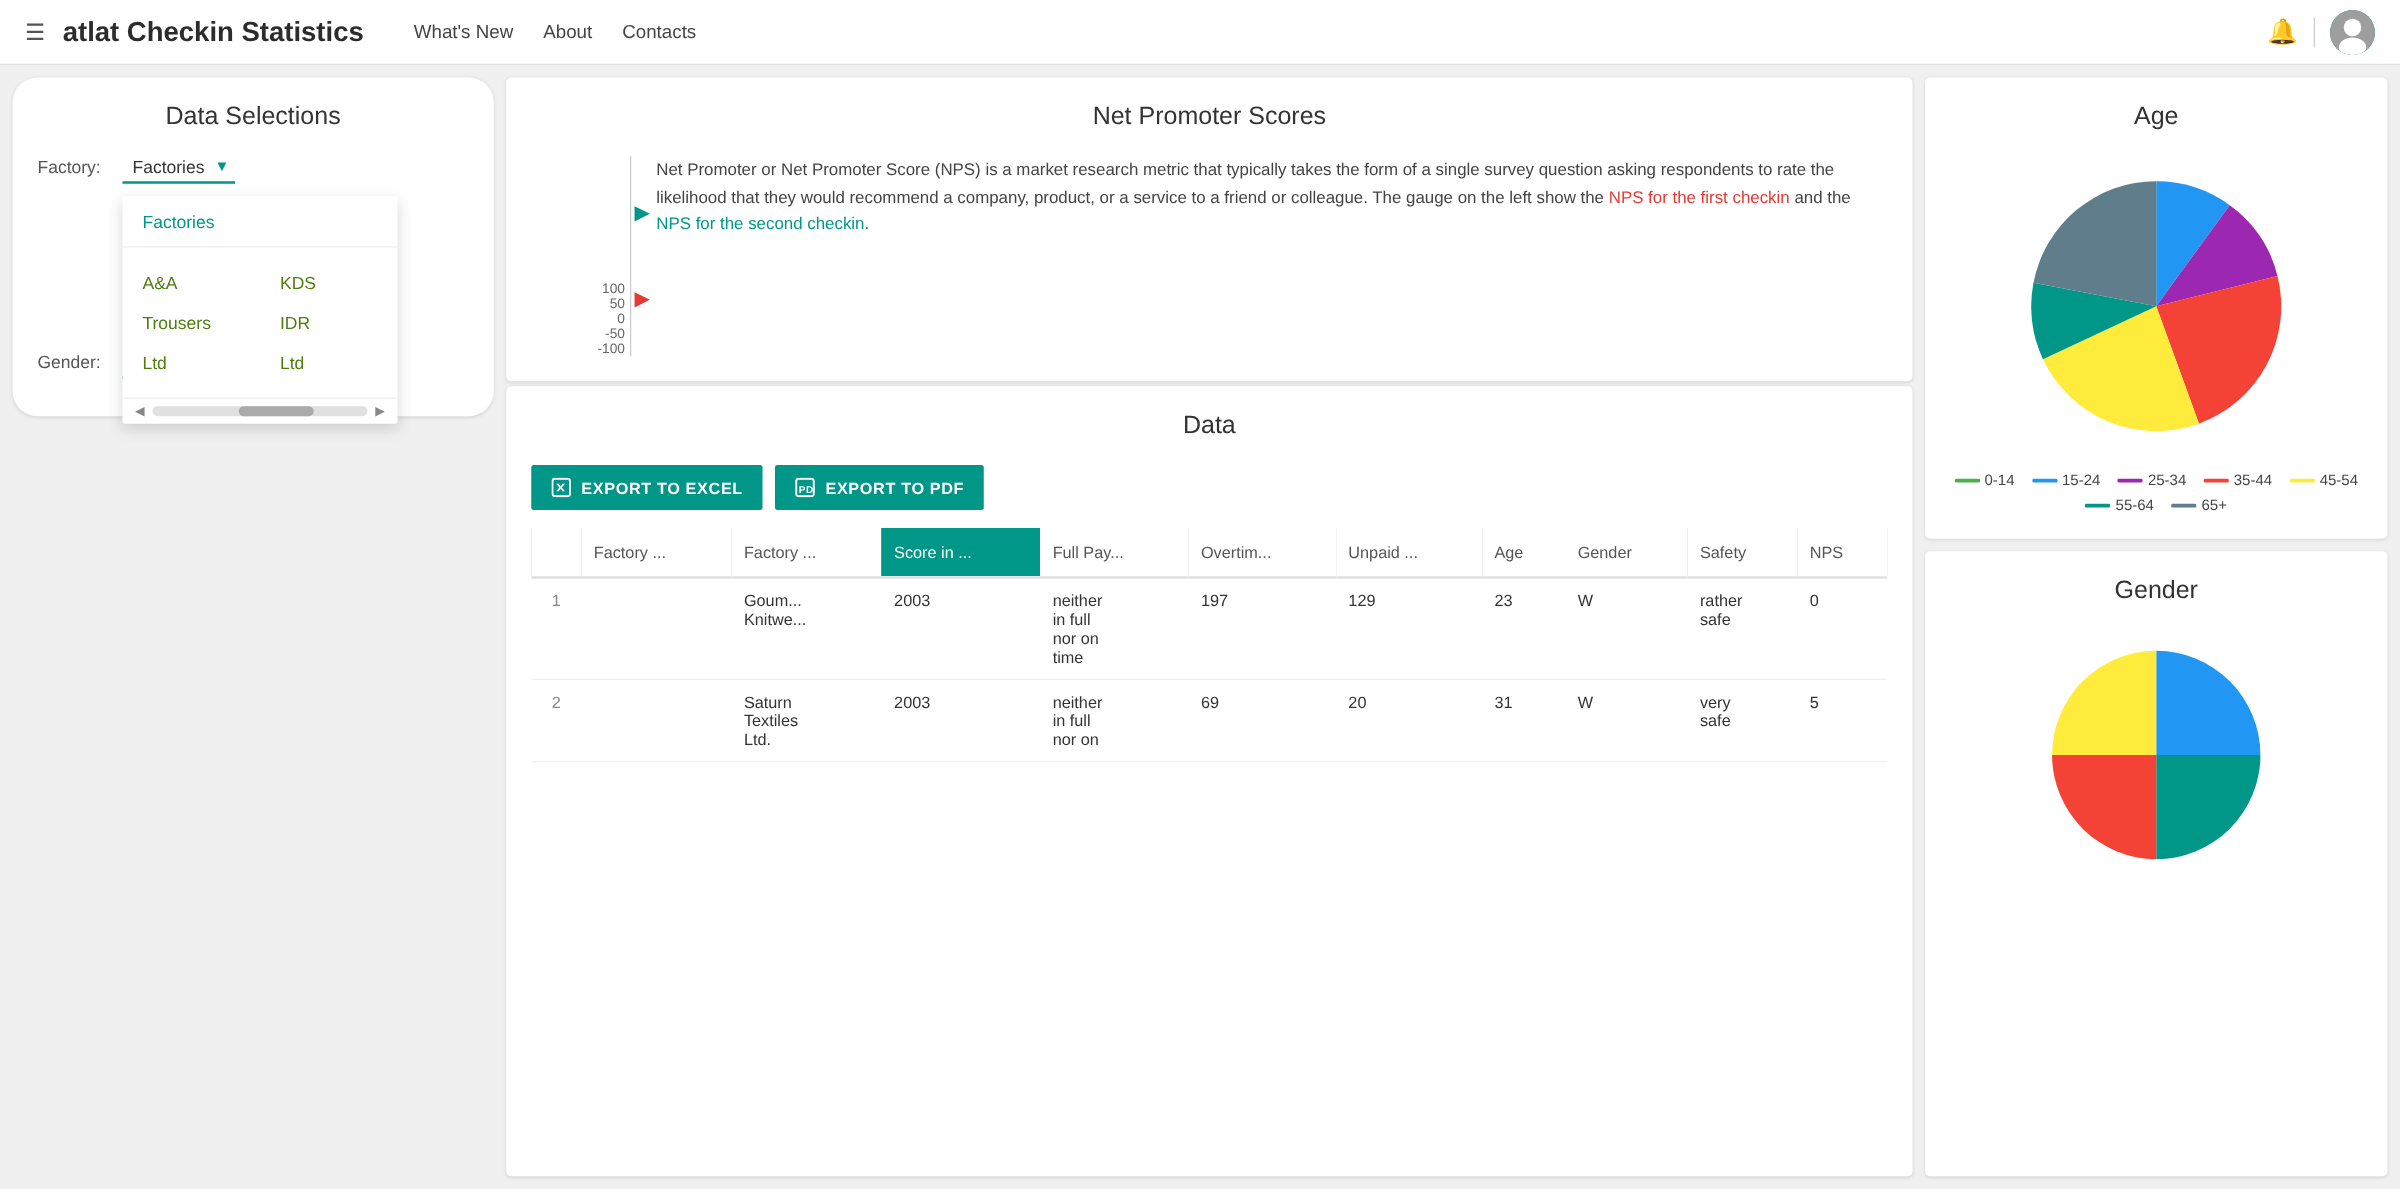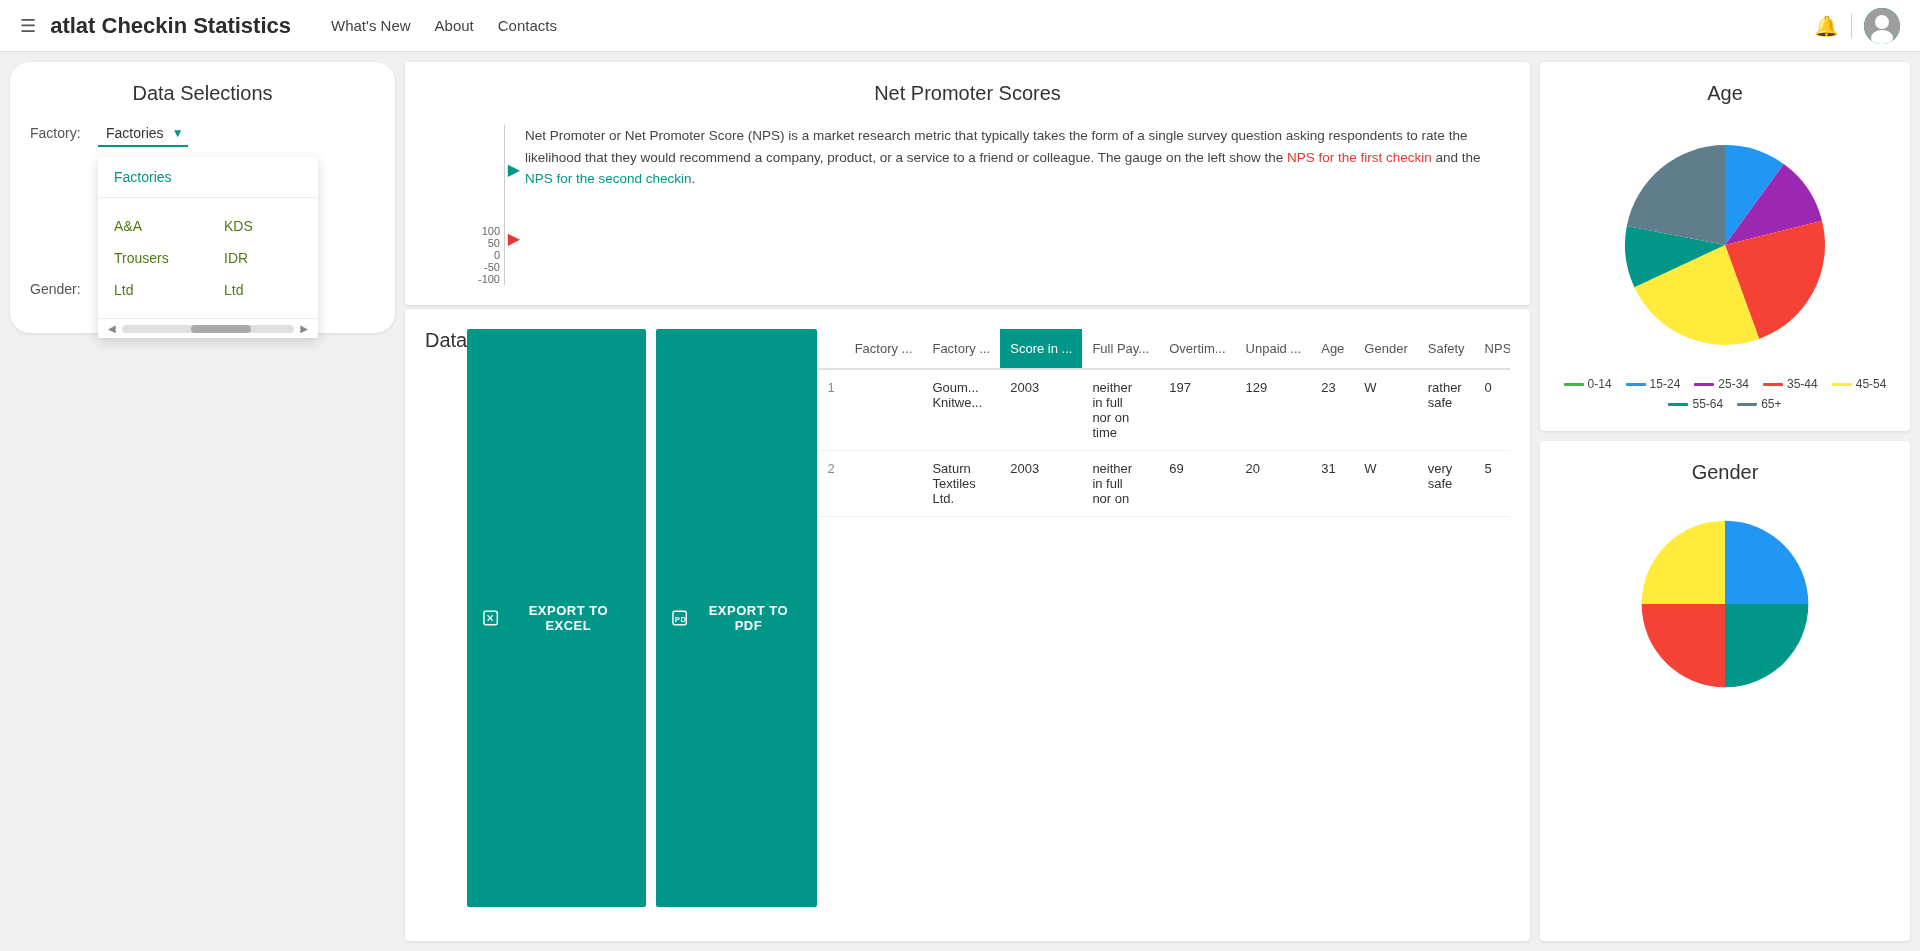--- a/index.html
+++ b/index.html
@@ -245,21 +245,21 @@
     }
     .nps-text { flex: 1; font-size: 13.5px; color: #444; line-height: 1.6; }
     .nps-link-red { color: #e53935; text-decoration: none; }
     .nps-link-teal { color: #009688; text-decoration: none; }
 
     
     .data-card {
       flex: 1;
       overflow: hidden;
       display: flex;
-      flex-direction: row;
+      flex-direction: column;
     }
     .data-actions {
       display: flex;
       gap: 10px;
       margin-bottom: 14px;
     }
     .btn-export {
       display: flex;
       align-items: center;
       gap: 8px;

